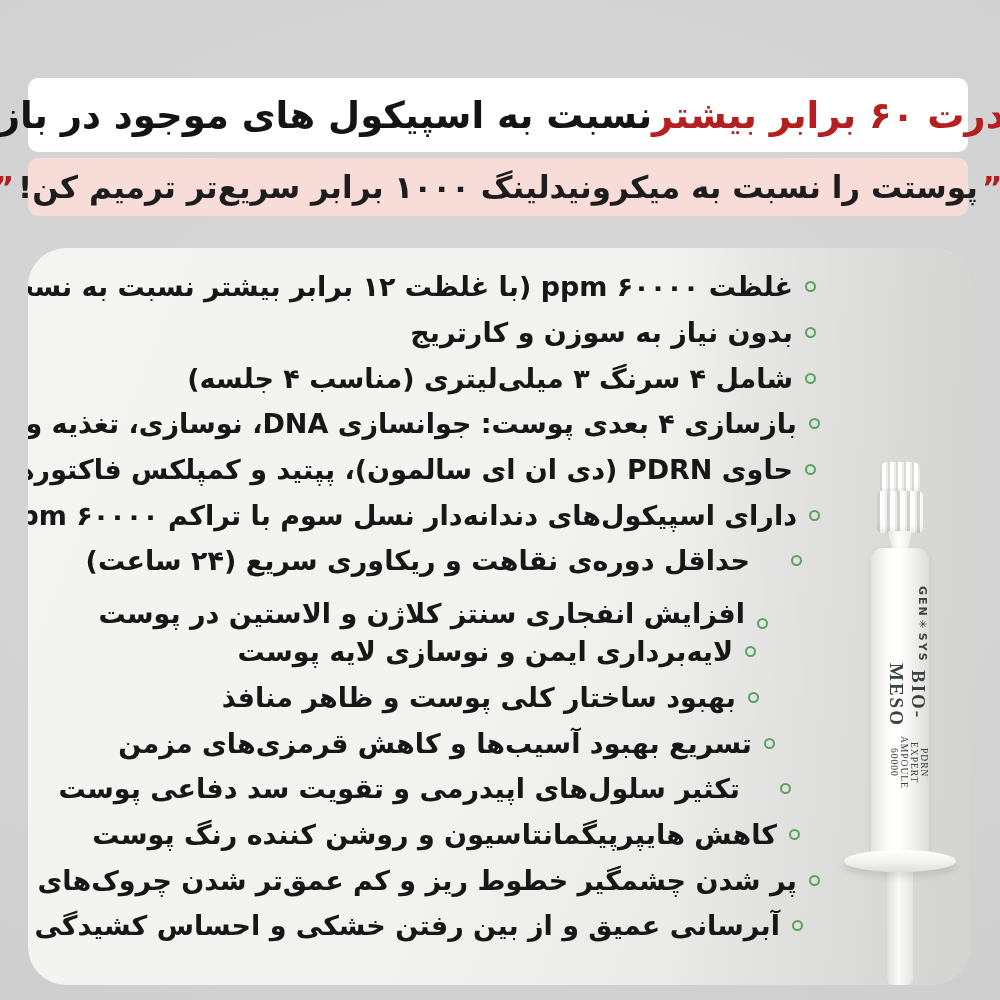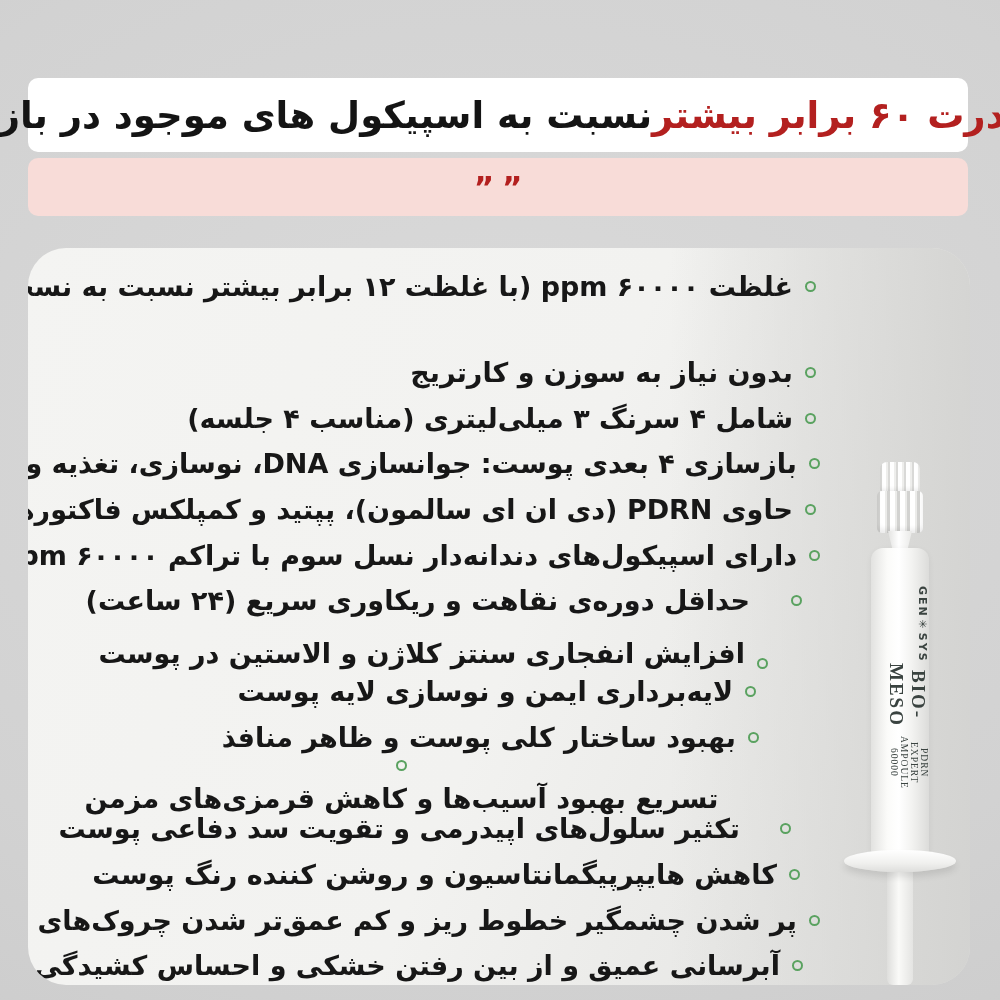--- a/index.html
+++ b/index.html
@@ -35,28 +35,28 @@
   ul.features li{
     height:45.65px;display:flex;align-items:center;gap:12px;
     font-size:27px;font-weight:bold;color:#171717;white-space:nowrap;
   }
   .bullet{
     flex:none;width:11px;height:11px;border:2px solid #5aa260;border-radius:50%;
     background:transparent;box-sizing:border-box;
   }
   
   ul.features li:nth-child(1){margin-right:4px;}
-  ul.features li:nth-child(2){margin-right:4px;margin-top:40px;}
+  ul.features li:nth-child(2){margin-right:4px;}
   ul.features li:nth-child(3){margin-right:4px;padding-left:12px;}
   ul.features li:nth-child(5){margin-right:4px;}
   ul.features li:nth-child(7){margin-right:18px;gap:41px;}
   ul.features li:nth-child(8){margin-right:52px;align-items:flex-end;}
   ul.features li:nth-child(9){margin-right:64px;}
   ul.features li:nth-child(10){margin-right:61px;text-align:right;}
-  ul.features li:nth-child(11){margin-right:45px;flex-direction:column;}
+  ul.features li:nth-child(11){margin-right:45px;}
   ul.features li:nth-child(12){margin-right:29px;gap:40px;}
   ul.features li:nth-child(13){margin-right:20px;}
   ul.features li:nth-child(15){margin-right:17px;}
   
   .syringe{position:absolute;left:812px;top:207px;width:120px;height:530px;}
   .cap-top{
     position:absolute;left:40px;top:7px;width:40px;height:30px;border-radius:7px 7px 3px 3px;
     background:repeating-linear-gradient(90deg,#d9d9d7 0 2px,#ffffff 2px 6px,#eeeeec 6px 8px);
     box-shadow:inset 0 -3px 4px rgba(0,0,0,.07);
   }
@@ -98,20 +98,21 @@
 </head>
 <body>
 
 <div class="strip main">
   <span class="hl">قدرت ۶۰ برابر بیشتر</span>
     <span> نسبت به اسپیکول های موجود در بازار</span>
 </div>
 
 <div class="strip sub">
   <span class="quote">”</span>
+    <span>پوستت را نسبت به میکرونیدلینگ ۱۰۰۰ برابر سریع‌تر ترمیم کن!</span>
     <span class="quote">”</span>
 </div>
 
 <div class="card">
   <div class="syringe-backdrop"></div>
 
   <ul class="features">
     <li>
         <span class="bullet"></span>
         <span>غلظت ۶۰۰۰۰ ppm (با غلظت ۱۲ برابر بیشتر نسبت به نسخه مشابه)</span>

